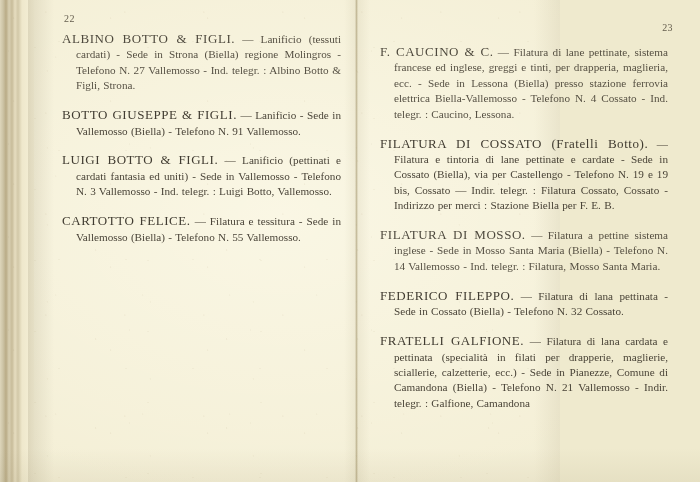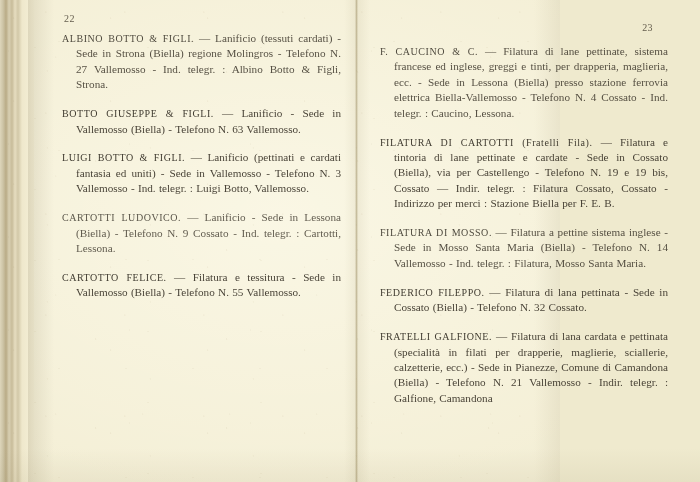--- a/index.html
+++ b/index.html
@@ -115,21 +115,21 @@
 
   .folio {
     position: absolute;
     top: 13px;
     font-size: 10px;
     letter-spacing: 0.4px;
     color: #4a4335;
     opacity: 0.85;
   }
   #folio-left  { left: 30px; }
-  #folio-right { right: 47px; top: 22px; }
+  #folio-right { right: 27px; top: 22px; }
 
   .entries {
     position: absolute;
     top: 31px;
     left: 28px;
     right: 14px;
   }
   #page-right .entries {
     top: 44px;
     left: 22px;
@@ -141,21 +141,21 @@
     padding-left: 14px;
     text-indent: -14px;
     font-size: 11.2px;
     line-height: 15.4px;
     color: #3b352a;
     text-align: justify;
     word-spacing: 0.5px;
     -webkit-font-smoothing: antialiased;
   }
   .entry .co {
-    font-size: 10px;
+    font-size: 13px;
     letter-spacing: 0.55px;
     color: #332e24;
   }
   .entry .dash {
     letter-spacing: 0px;
   }
 
   
   .fade-1 { opacity: 0.93; }
   .fade-2 { opacity: 0.86; }
@@ -170,32 +170,31 @@
   <div id="spine-shadow"></div>
   <div id="gutter-glow"></div>
   <div id="gutter"></div>
   <div id="right-edge"></div>
   <div id="bottom-edge"></div>
 
   <div class="page" id="page-left">
     <div class="folio" id="folio-left">22</div>
     <div class="entries" id="entries-left">
         <p class="entry fade-2"><span class="co">ALBINO BOTTO &amp; FIGLI.</span> <span class="dash">—</span> <span>Lanificio (tessuti cardati) - Sede in Strona (Biella) regione Molingros - Telefono N. 27 Vallemosso - Ind. telegr. : Albino Botto &amp; Figli, Strona.</span></p>
-        <p class="entry fade-1"><span class="co">BOTTO GIUSEPPE &amp; FIGLI.</span> <span class="dash">—</span> <span>Lanificio - Sede in Vallemosso (Biella) - Telefono N. 63 Vallemosso.</span></p>
+        <p class="entry fade-1"><span class="co">BOTTO GIUSEPPE &amp; FIGLI.</span> <span class="dash">—</span> <span>Lanificio - Sede in Vallemosso (Biella) - Telefono N. 91 Vallemosso.</span></p>
         <p class="entry fade-1"><span class="co">LUIGI BOTTO &amp; FIGLI.</span> <span class="dash">—</span> <span>Lanificio (pettinati e cardati fantasia ed uniti) - Sede in Vallemosso - Telefono N. 3 Vallemosso - Ind. telegr. : Luigi Botto, Vallemosso.</span></p>
-        <p class="entry fade-3"><span class="co">CARTOTTI LUDOVICO.</span> <span class="dash">—</span> <span>Lanificio - Sede in Lessona (Biella) - Telefono N. 9 Cossato - Ind. telegr. : Cartotti, Lessona.</span></p>
         <p class="entry fade-1"><span class="co">CARTOTTO FELICE.</span> <span class="dash">—</span> <span>Filatura e tessitura - Sede in Vallemosso (Biella) - Telefono N. 55 Vallemosso.</span></p>
       </div>
   </div>
 
   <div class="page" id="page-right">
     <div class="folio" id="folio-right">23</div>
     <div class="entries" id="entries-right">
         <p class="entry fade-2"><span class="co">F. CAUCINO &amp; C.</span> <span class="dash">—</span> <span>Filatura di lane pettinate, sistema francese ed inglese, greggi e tinti, per drapperia, maglieria, ecc. - Sede in Lessona (Biella) presso stazione ferrovia elettrica Biella-Vallemosso - Telefono N. 4 Cossato - Ind. telegr. : Caucino, Lessona.</span></p>
-        <p class="entry fade-1"><span class="co">FILATURA DI CARTOTTI (Fratelli Fila).</span> <span class="dash">—</span> <span>Filatura e tintoria di lane pettinate e cardate - Sede in Cossato (Biella), via per Castellengo - Telefono N. 19 e 19 bis, Cossato — Indir. telegr. : Filatura Cossato, Cossato - Indirizzo per merci : Stazione Biella per F. E. B.</span></p>
+        <p class="entry fade-1"><span class="co">FILATURA DI COSSATO (Fratelli Botto).</span> <span class="dash">—</span> <span>Filatura e tintoria di lane pettinate e cardate - Sede in Cossato (Biella), via per Castellengo - Telefono N. 19 e 19 bis, Cossato — Indir. telegr. : Filatura Cossato, Cossato - Indirizzo per merci : Stazione Biella per F. E. B.</span></p>
         <p class="entry fade-2"><span class="co">FILATURA DI MOSSO.</span> <span class="dash">—</span> <span>Filatura a pettine sistema inglese - Sede in Mosso Santa Maria (Biella) - Telefono N. 14 Vallemosso - Ind. telegr. : Filatura, Mosso Santa Maria.</span></p>
         <p class="entry fade-1"><span class="co">FEDERICO FILEPPO.</span> <span class="dash">—</span> <span>Filatura di lana pettinata - Sede in Cossato (Biella) - Telefono N. 32 Cossato.</span></p>
         <p class="entry fade-1"><span class="co">FRATELLI GALFIONE.</span> <span class="dash">—</span> <span>Filatura di lana cardata e pettinata (specialità in filati per drapperie, maglierie, sciallerie, calzetterie, ecc.) - Sede in Pianezze, Comune di Camandona (Biella) - Telefono N. 21 Vallemosso - Indir. telegr. : Galfione, Camandona</span></p>
       </div>
   </div>
 
   <div id="grain"></div>
 </div>
 
 </body></html>

